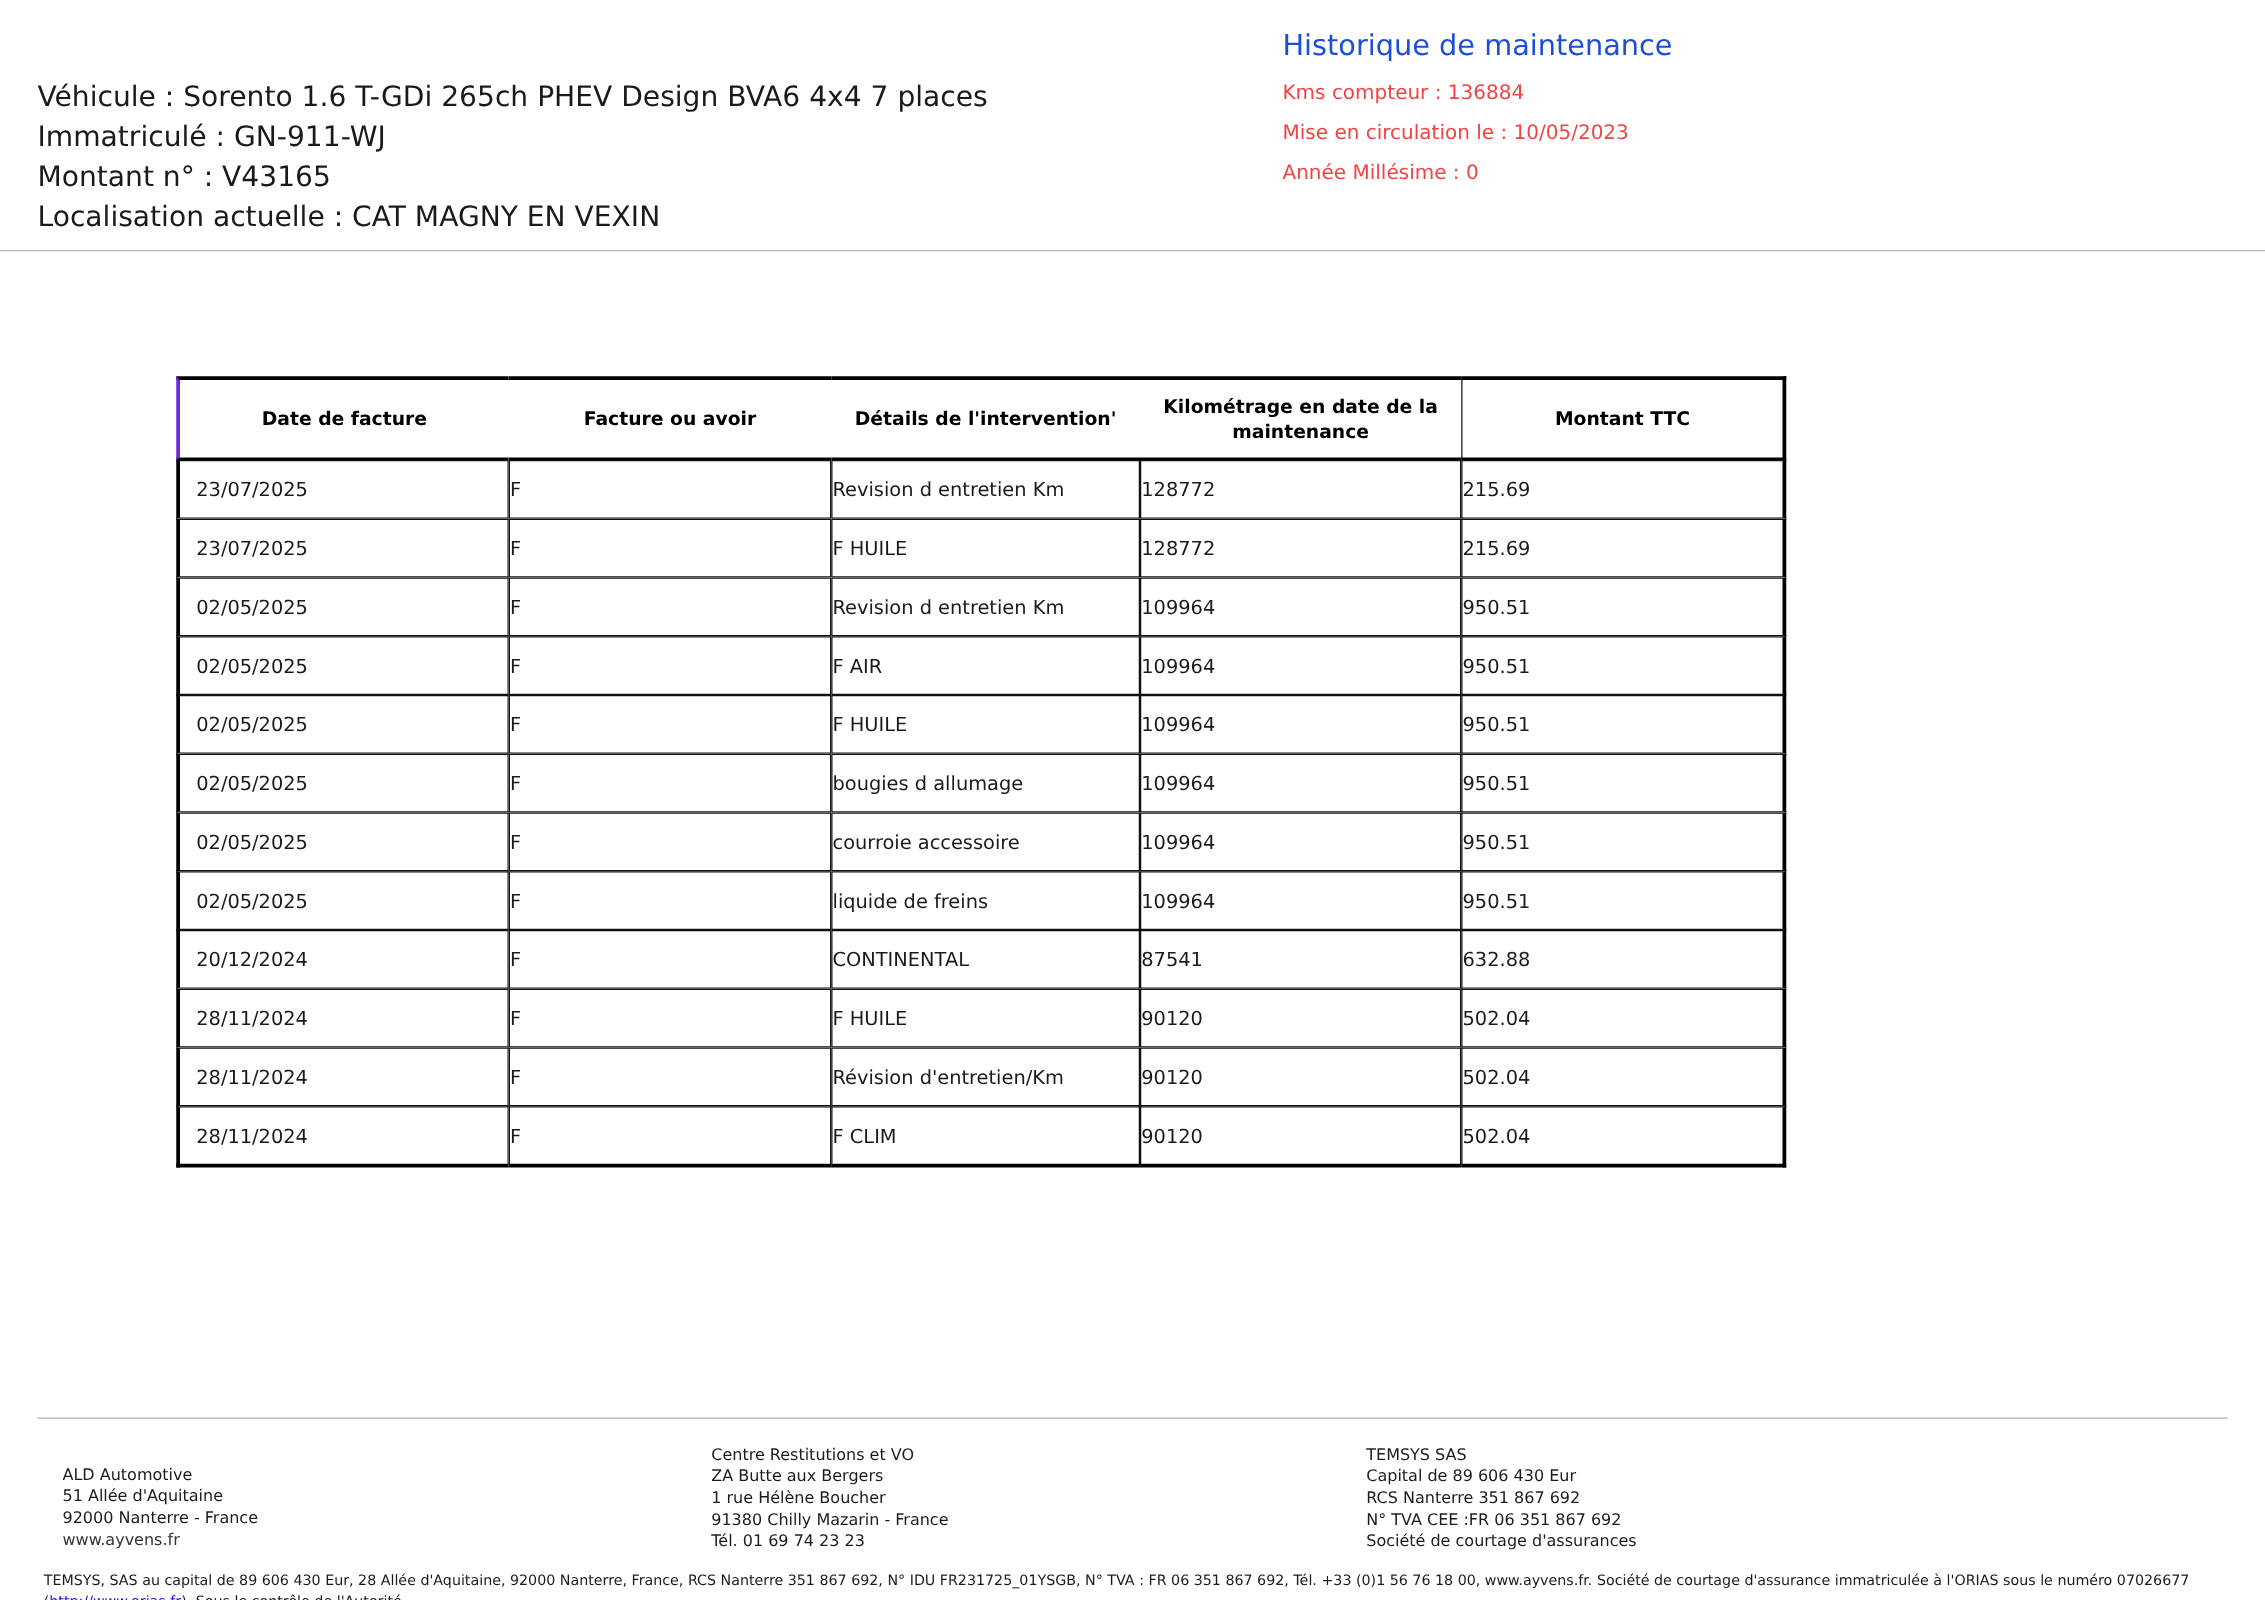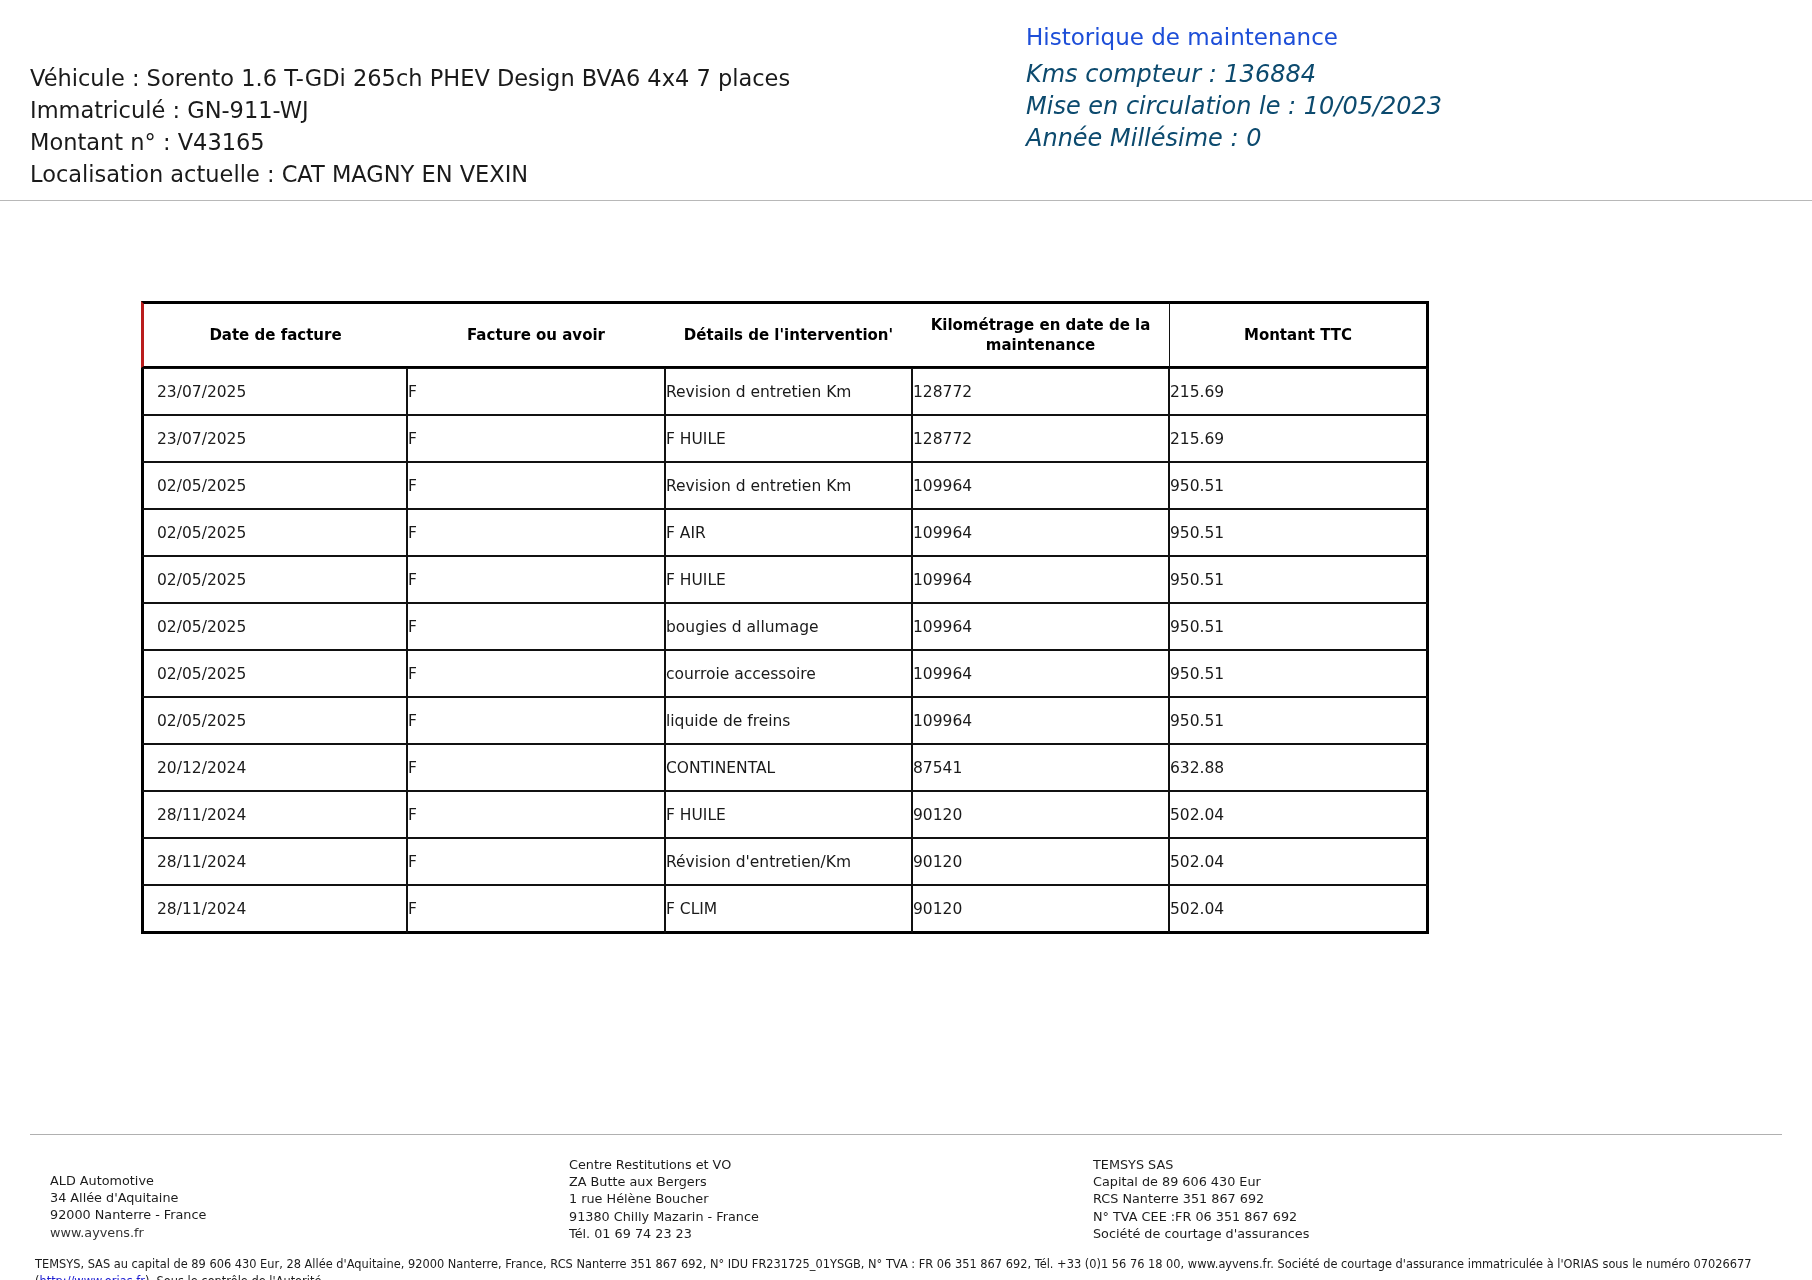--- a/index.html
+++ b/index.html
@@ -39,25 +39,24 @@
   }
   .header-right .doc-title {
     font-size: 23px;
     font-weight: normal;
     line-height: 30px;
     margin-bottom: 6px;
     color: #1d4ed8;
     white-space: nowrap;
   }
   .header-right .line {
-    font-size: 24px;
+    font-size: 16px;
     line-height: 32px;
-    color: #0c4a6e;
+    color: #ef4444;
     white-space: nowrap;
-    font-style: italic;
   }
   .header-rule {
     position: absolute;
     left: 0;
     top: 200px;
     width: 1812px;
     height: 1px;
     background: #b8b8b8;
   }
 
@@ -182,21 +181,21 @@
   <table class="hist">
     <colgroup>
       <col class="c1">
         <col class="c2">
         <col class="c3">
         <col class="c4">
         <col class="c5">
     </colgroup>
     <thead>
       <tr class="header-row">
-        <th class="first nodiv" style="border-left:3px solid #b91c1c;">Date de facture</th>
+        <th class="first nodiv" style="border-left:3px solid #6d28d9;">Date de facture</th>
         <th class="nodiv">Facture ou avoir</th>
         <th class="nodiv">Détails de l'intervention'</th>
         <th class="nodiv">Kilométrage en date de la maintenance</th>
         <th class="divleft last" style="border-right:3px solid #000;">Montant TTC</th>
       </tr>
     </thead>
     <tbody id="table-body">
         <tr>
           <td class="c1">23/07/2025</td>
           <td class="c2">F</td>
@@ -283,21 +282,21 @@
         </tr>
       </tbody>
   </table>
 </div>
 
 <div class="footer-rule"></div>
 
 <div class="footer">
   <div class="footer-col c-a">
     <div>ALD Automotive</div>
-    <div>34 Allée d'Aquitaine</div>
+    <div>51 Allée d'Aquitaine</div>
     <div>92000 Nanterre - France</div>
     <div class="url">www.ayvens.fr</div>
   </div>
 
   <div class="footer-col c-b">
     <div>Centre Restitutions et VO</div>
     <div>ZA Butte aux Bergers</div>
     <div>1 rue Hélène Boucher</div>
     <div>91380 Chilly Mazarin - France</div>
     <div>Tél. 01 69 74 23 23</div>

